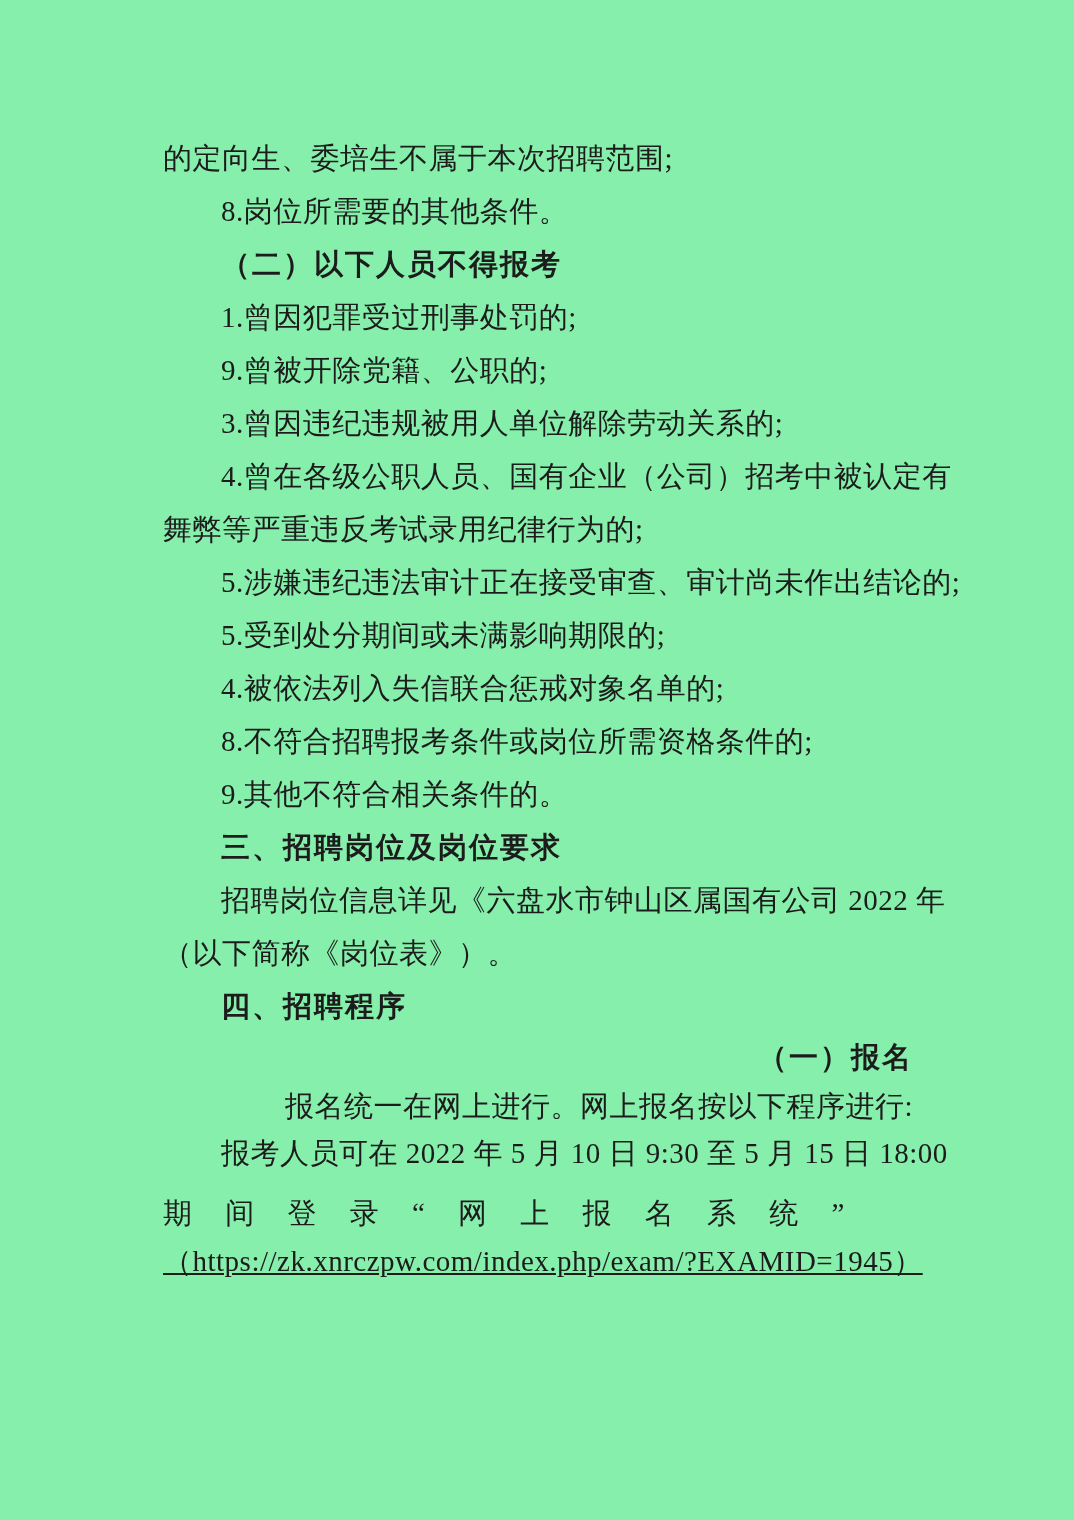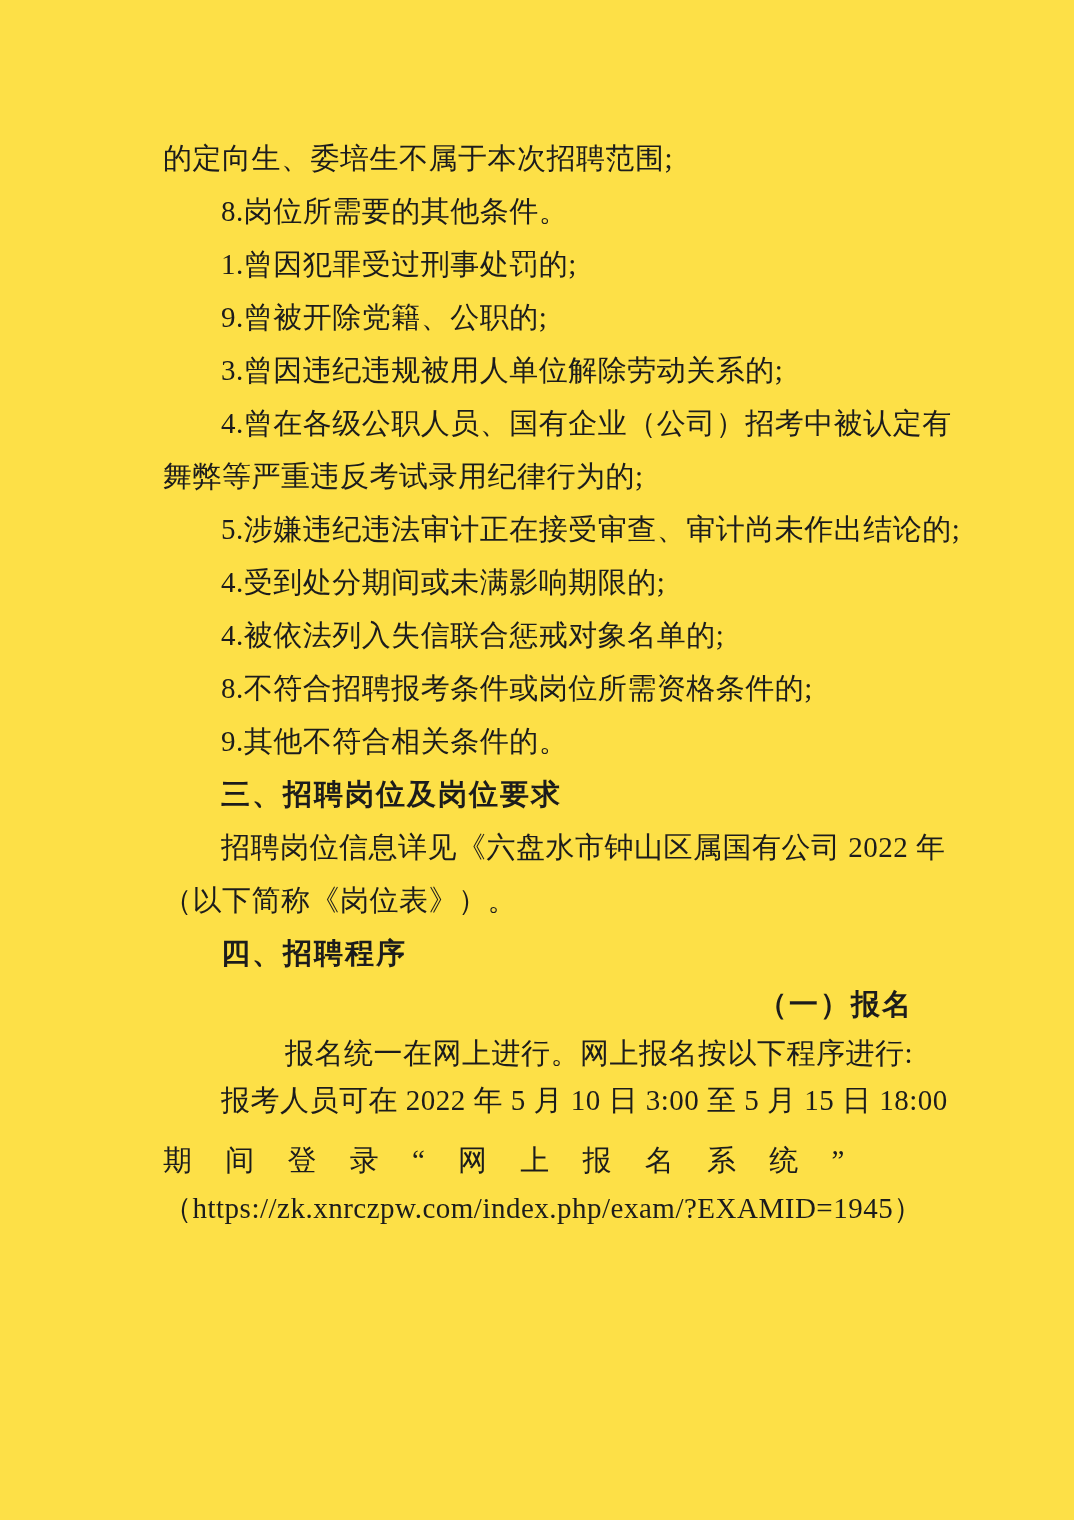--- a/index.html
+++ b/index.html
@@ -4,21 +4,21 @@
 <style>
   html, body { margin: 0; padding: 0; }
   body {
     width: 1074px; height: 1520px;
     background: #ffffff;
     font-family: "Liberation Serif", "DejaVu Serif", serif;
   }
   .page {
     position: relative;
     width: 1074px; height: 1520px;
-    background: #fde047;
+    background: #86efac;
     color: #1c1c1c;
     overflow: hidden;
   }
   .content {
     position: absolute;
     left: 163px; top: 132px;
     width: 750px;
   }
   .line {
     font-size: 29px;
@@ -33,44 +33,45 @@
     letter-spacing: 2px;
   }
   .hei {
     font-family: "Liberation Sans", "DejaVu Sans", sans-serif;
     font-weight: 700;
     letter-spacing: 2px;
   }
   .mid   { line-height: 49px; height: 49px; text-align: right; }
   .tight { line-height: 44px; height: 44px; }
   .spread { word-spacing: 25px; margin-top: 16px; }
-  .urlline { letter-spacing: 0.5px; }
+  .urlline { letter-spacing: 0.5px; text-decoration: underline; }
 </style>
 </head>
 <body>
 
 <div class="page">
   <div class="content">
 
     <div class="line">的定向生、委培生不属于本次招聘范围;</div>
     <div class="line indent">8.岗位所需要的其他条件。</div>
+    <div class="line indent kaiti">（二）以下人员不得报考</div>
     <div class="line indent">1.曾因犯罪受过刑事处罚的;</div>
     <div class="line indent">9.曾被开除党籍、公职的;</div>
     <div class="line indent">3.曾因违纪违规被用人单位解除劳动关系的;</div>
     <div class="line indent">4.曾在各级公职人员、国有企业（公司）招考中被认定有</div>
     <div class="line">舞弊等严重违反考试录用纪律行为的;</div>
     <div class="line indent">5.涉嫌违纪违法审计正在接受审查、审计尚未作出结论的;</div>
-    <div class="line indent">4.受到处分期间或未满影响期限的;</div>
+    <div class="line indent">5.受到处分期间或未满影响期限的;</div>
     <div class="line indent">4.被依法列入失信联合惩戒对象名单的;</div>
     <div class="line indent">8.不符合招聘报考条件或岗位所需资格条件的;</div>
     <div class="line indent">9.其他不符合相关条件的。</div>
     <div class="line indent hei">三、招聘岗位及岗位要求</div>
     <div class="line indent">招聘岗位信息详见《六盘水市钟山区属国有公司 2022 年</div>
     <div class="line">（以下简称《岗位表》）。</div>
     <div class="line indent hei">四、招聘程序</div>
     <div class="line indent kaiti mid">（一）报名</div>
     <div class="line indent mid">报名统一在网上进行。网上报名按以下程序进行:</div>
-    <div class="line indent tight">报考人员可在 2022 年 5 月 10 日 3:00 至 5 月 15 日 18:00</div>
+    <div class="line indent tight">报考人员可在 2022 年 5 月 10 日 9:30 至 5 月 15 日 18:00</div>
     <div class="line tight spread">期 间 登 录 “ 网 上 报 名 系 统 ”</div>
     <div class="line urlline">（https://zk.xnrczpw.com/index.php/exam/?EXAMID=1945）</div>
 
   </div>
 </div>
 
 </body></html>

